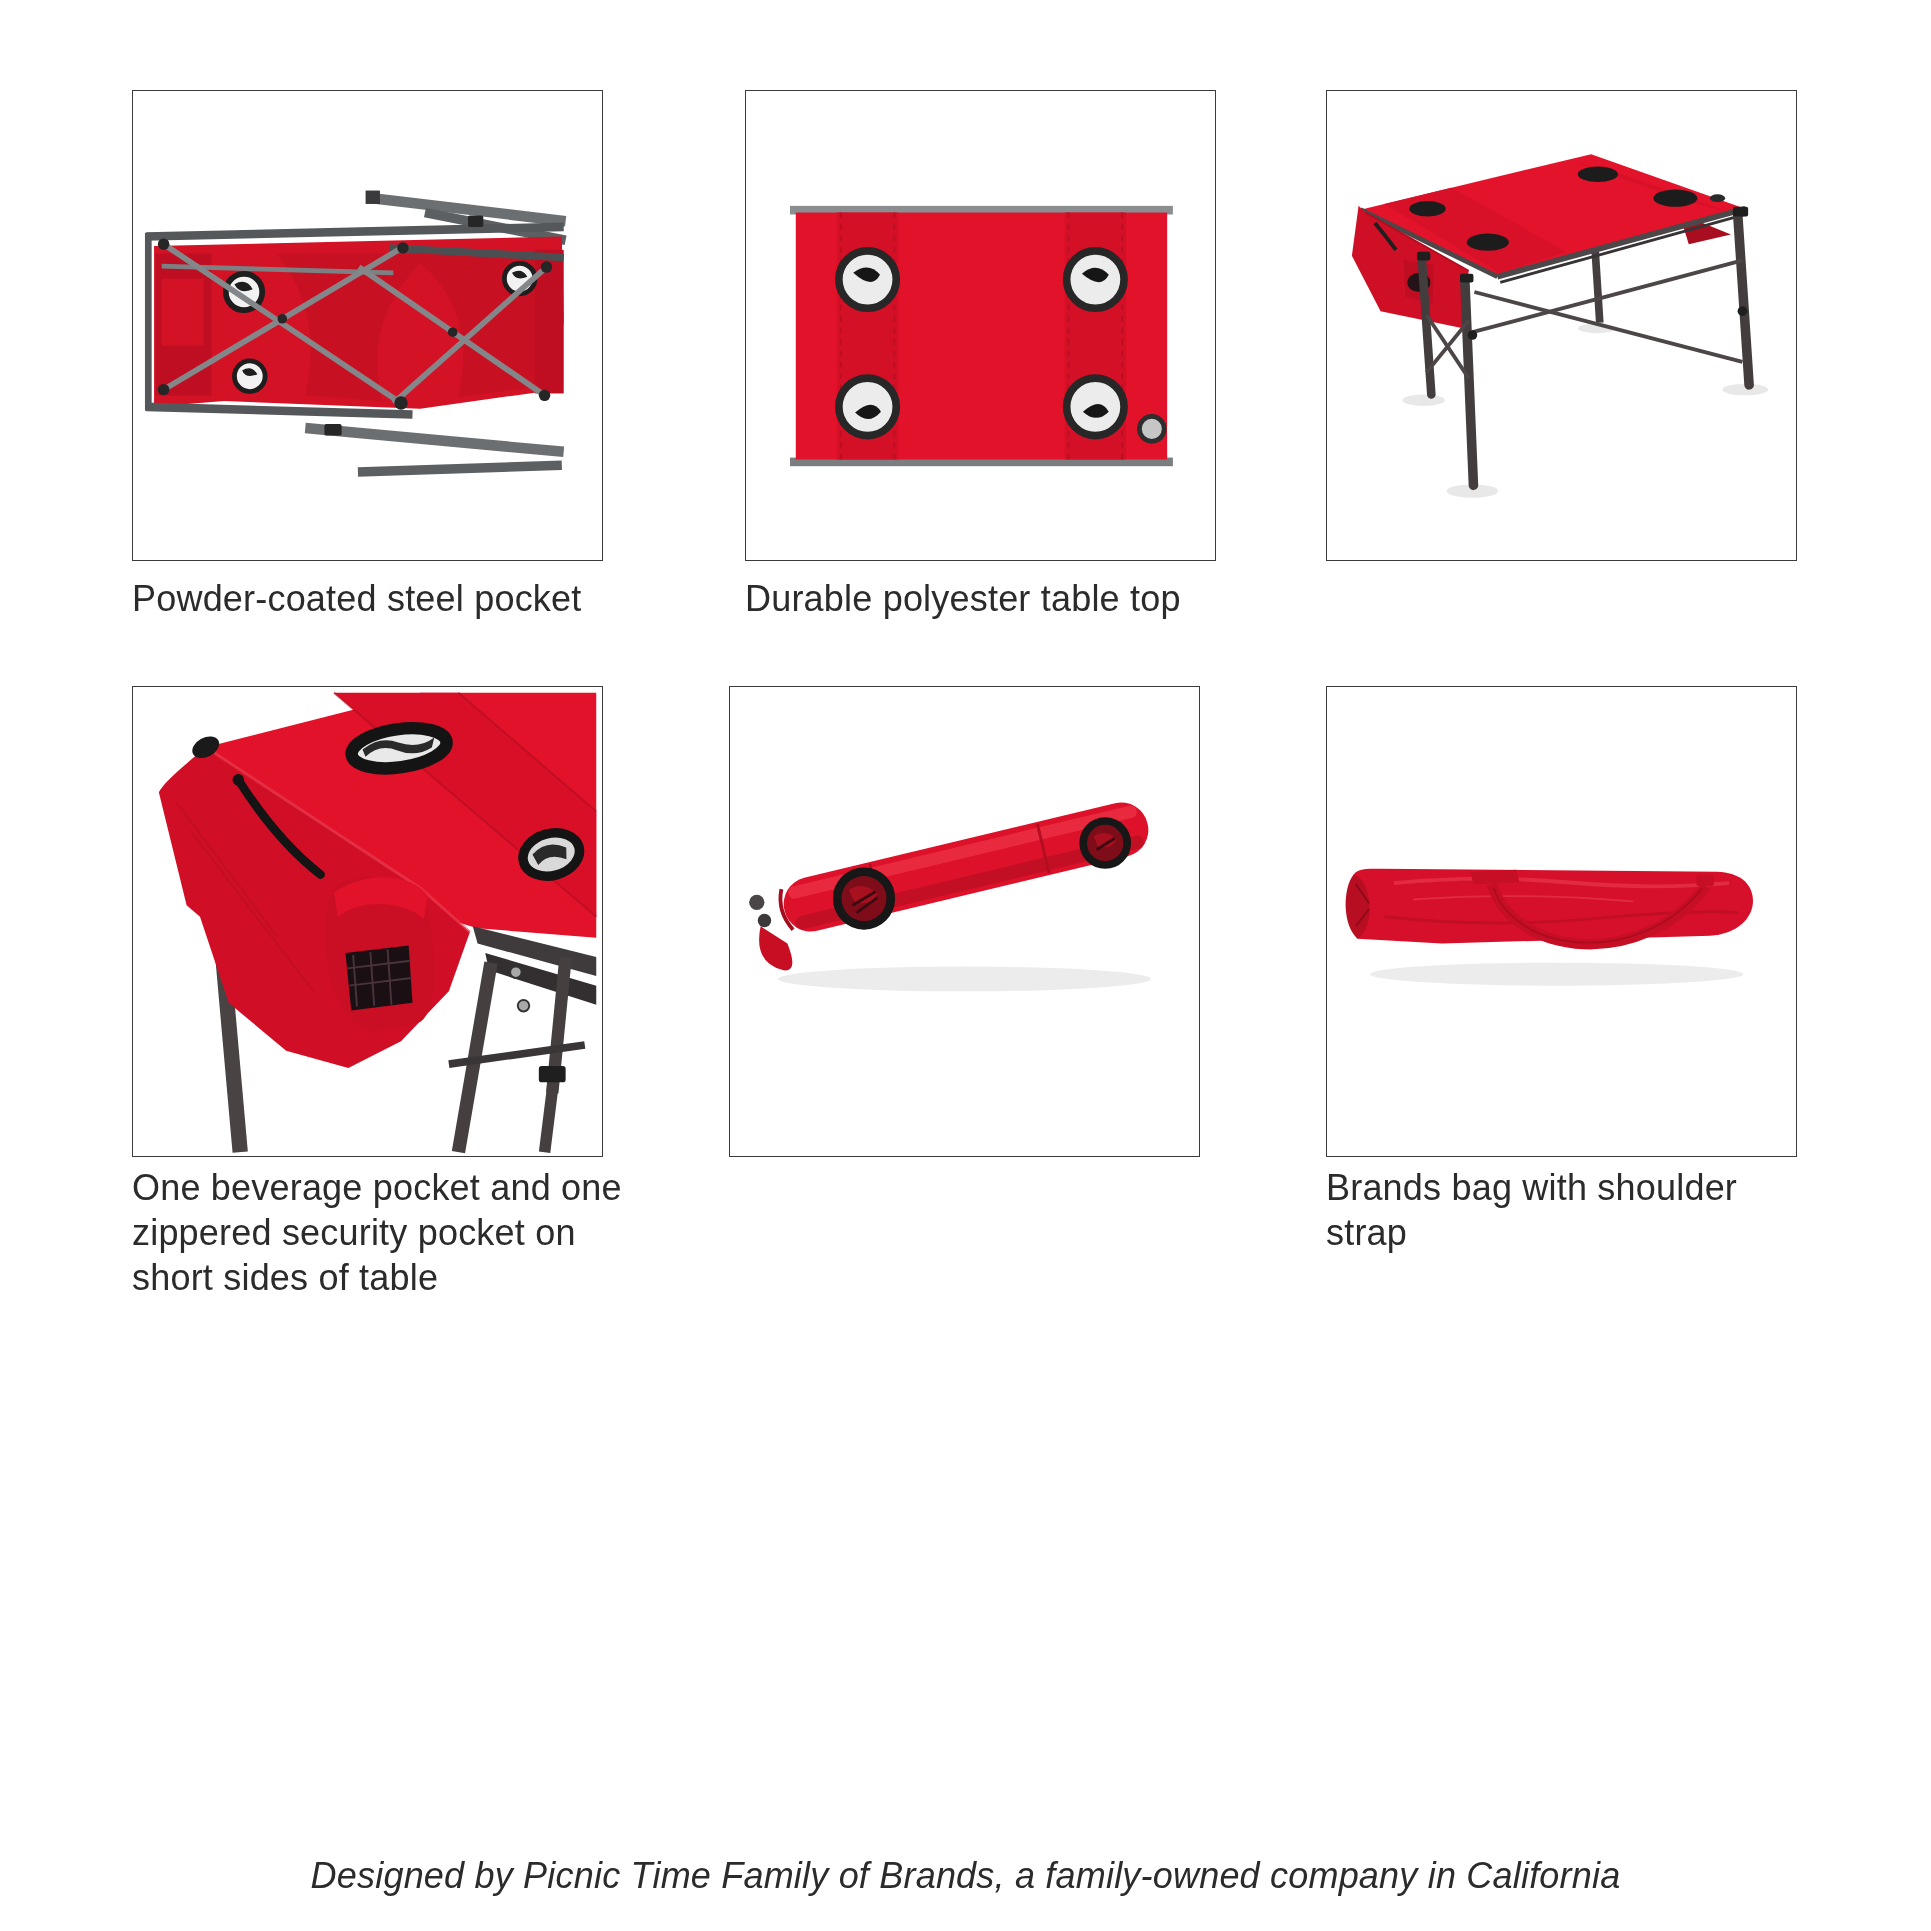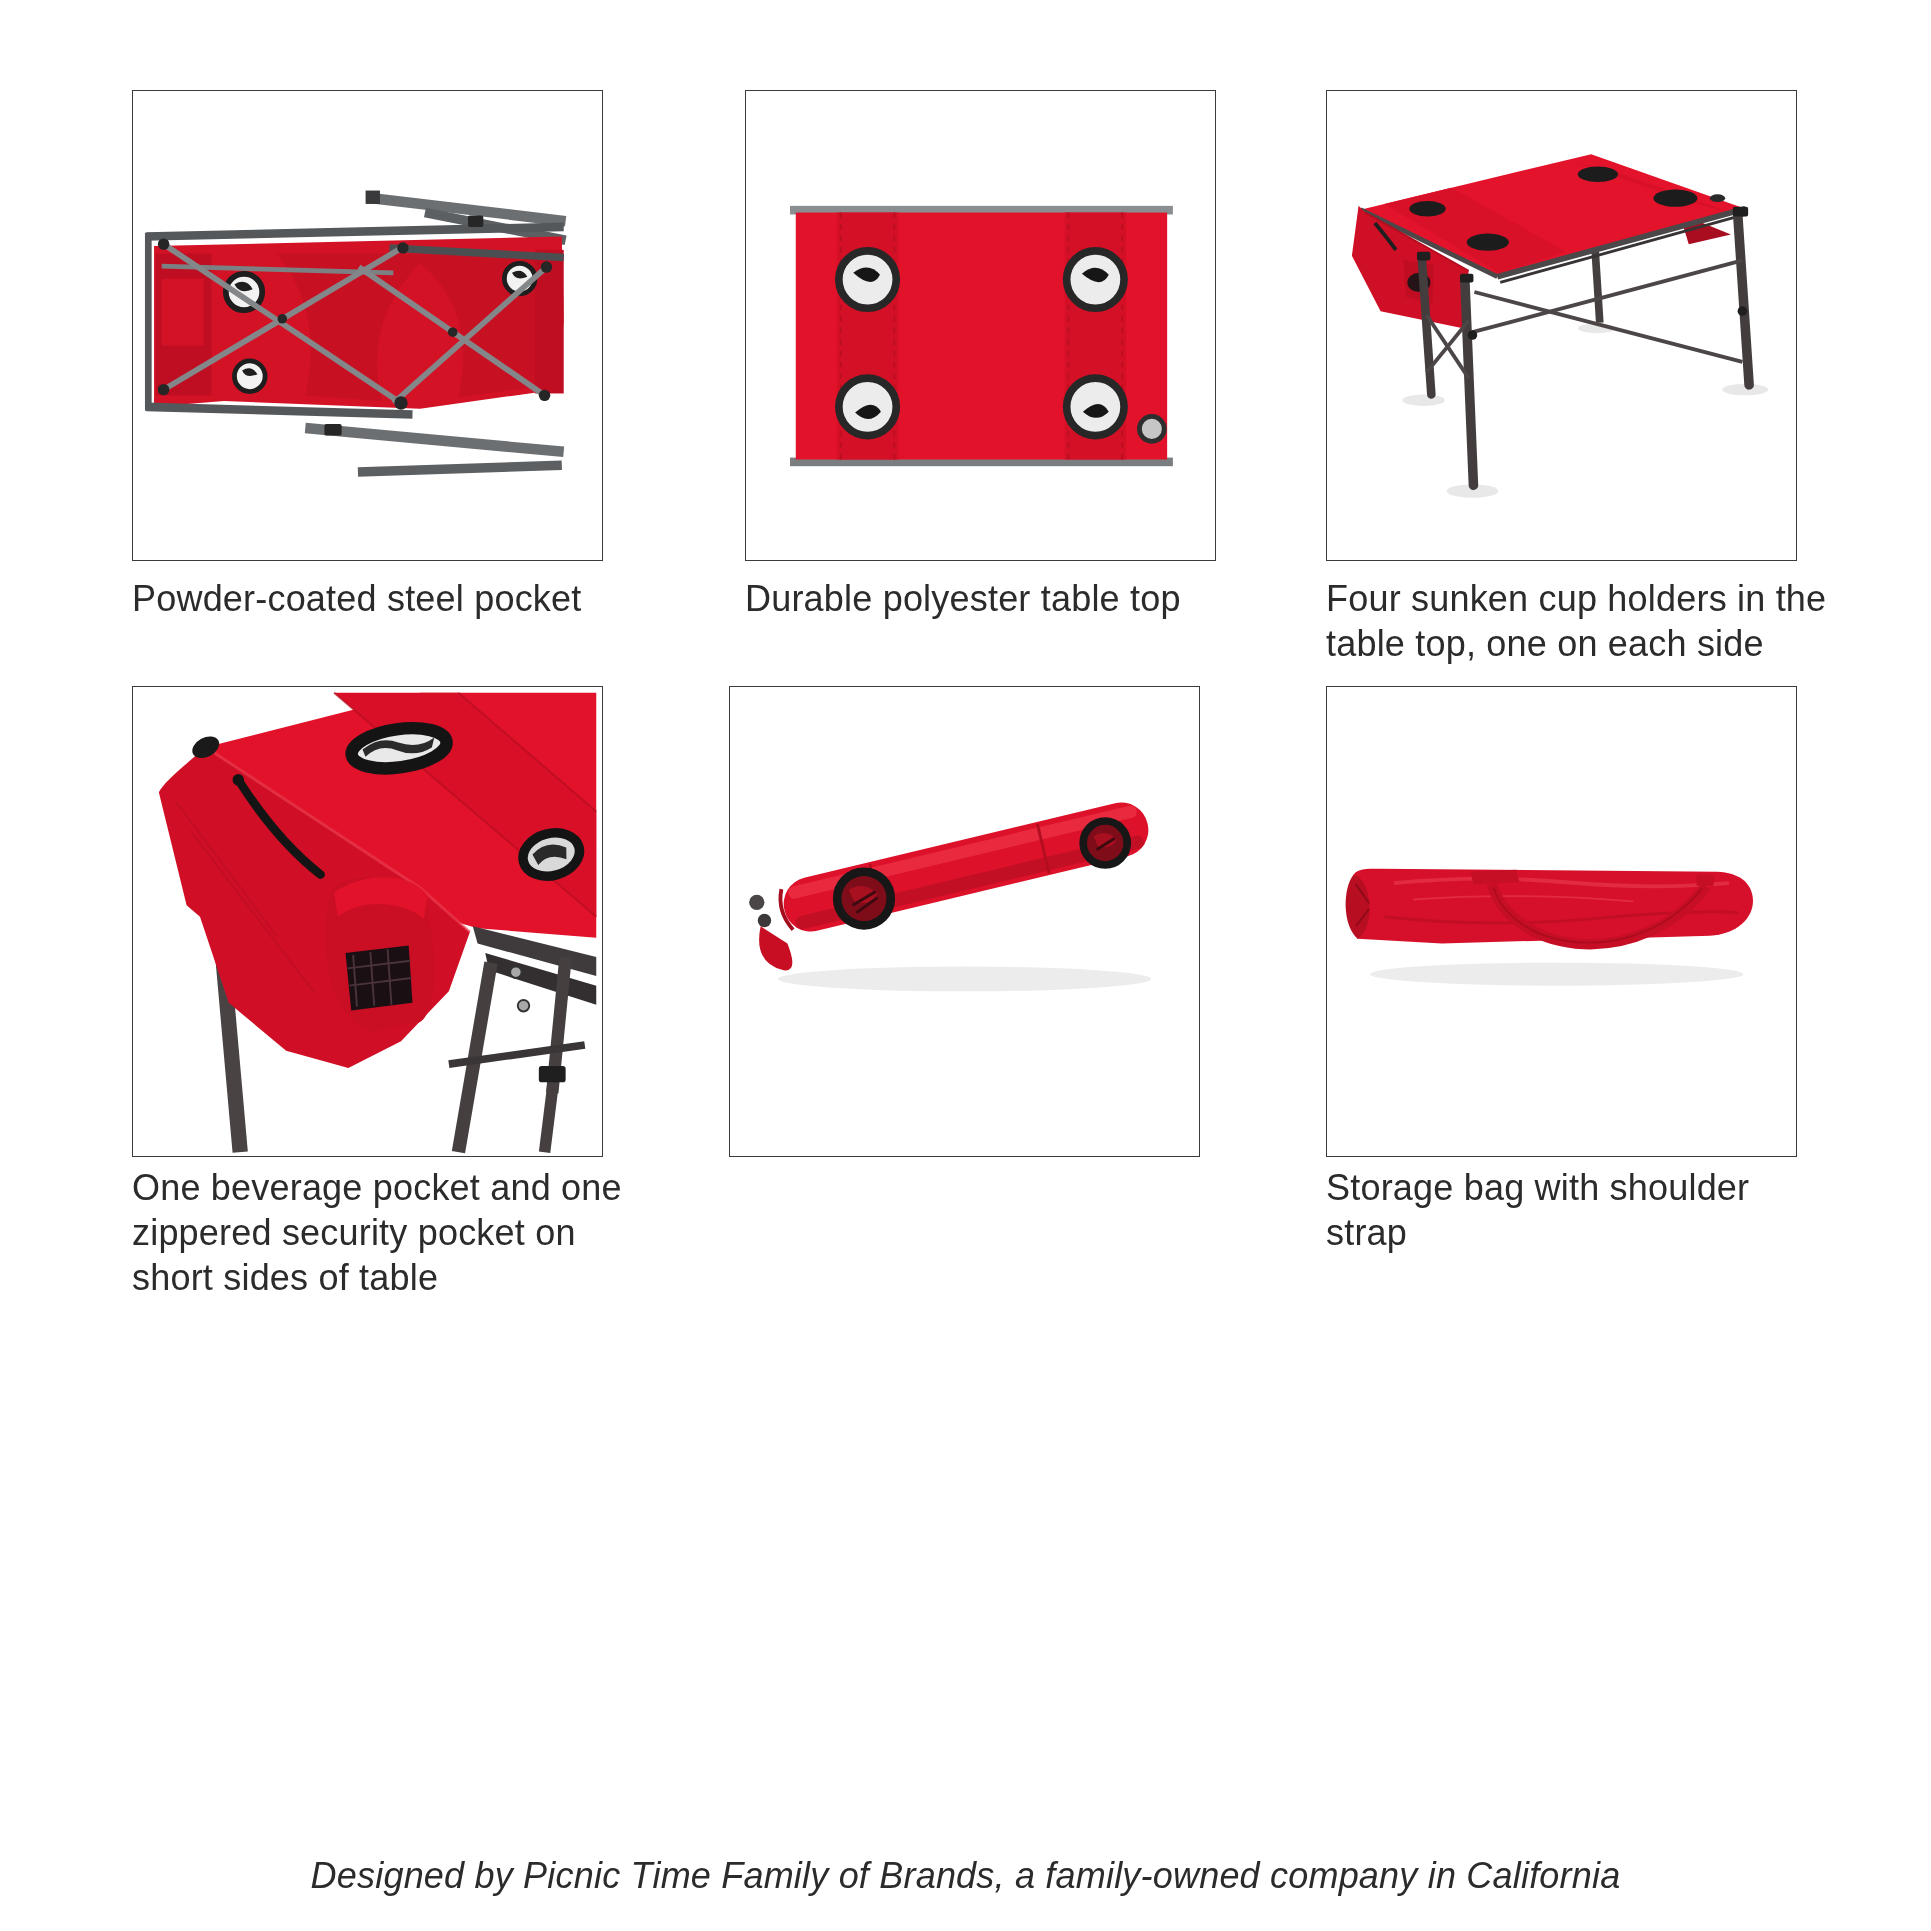--- a/index.html
+++ b/index.html
@@ -165,22 +165,20 @@
       <g stroke="#4c4647" stroke-width="4">
         <line x1="152" y1="252" x2="434" y2="177"></line>
         <line x1="154" y1="210" x2="434" y2="283"></line>
         <line x1="104" y1="234" x2="148" y2="300"></line>
         <line x1="104" y1="294" x2="148" y2="240"></line>
       </g>
       <circle cx="434" cy="230" r="5" fill="#1f1f1f"></circle>
       <circle cx="152" cy="255" r="5" fill="#1f1f1f"></circle>
     </svg>
   </div>
-  <div class="caption">Four sunken cup holders in the
-table top, one on each side</div>
 </div>
 
 <div class="cell row2" id="cell4">
   <div class="pbox">
     <svg viewBox="0 0 490 490">
 
       <line x1="90" y1="238" x2="112" y2="486" stroke="#4a4344" stroke-width="16"></line>
 
       <path d="M76 63 L300 6 L484 6 L484 262 L360 252 L148 190 Z" fill="#e2122b"></path>
 
@@ -284,18 +282,18 @@
       <path d="M30 206 L 44 226 M30 250 L 44 232" stroke="#8f0a19" stroke-width="2"></path>
 
       <g>
         <path d="M150 193 L 198 191 L 201 204 L 153 206 Z" fill="#c60e24"></path>
         <path d="M172 206 C 196 282 330 296 396 208" stroke="#c60e24" stroke-width="11" fill="none"></path>
         <path d="M174 210 C 198 280 328 292 392 210" stroke="#9d0b1c" stroke-width="2" fill="none" opacity="0.6"></path>
         <rect x="386" y="196" width="18" height="12" rx="2" fill="#c60e24"></rect>
       </g>
     </svg>
   </div>
-  <div class="caption">Storage bag with shoulder
+  <div class="caption">Brands bag with shoulder
 strap</div>
 </div>
 
 <div class="footer">Designed by Picnic Time Family of Brands, a family-owned company in California</div>
 
 
 </body></html>

